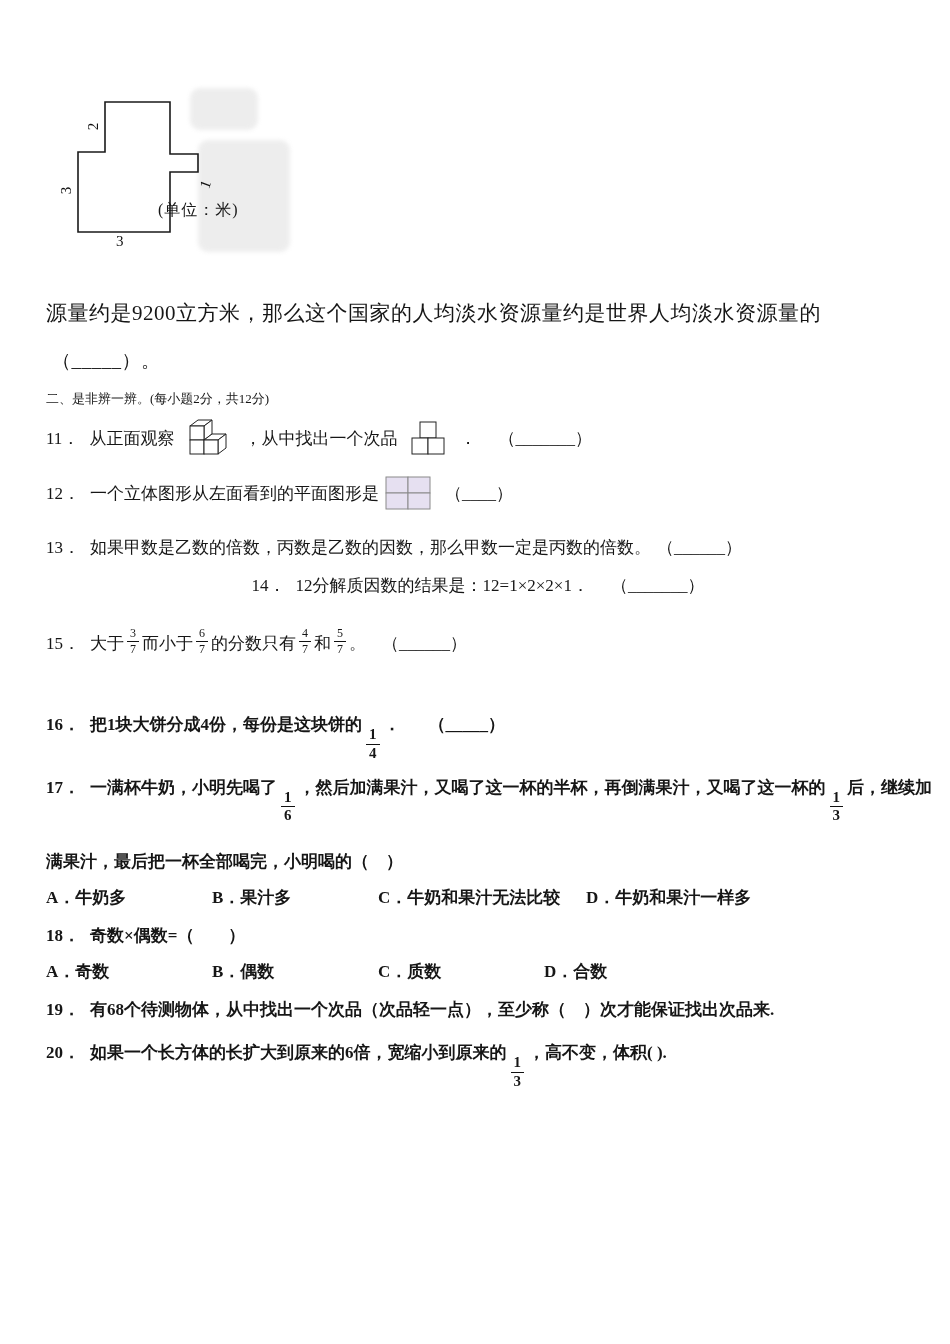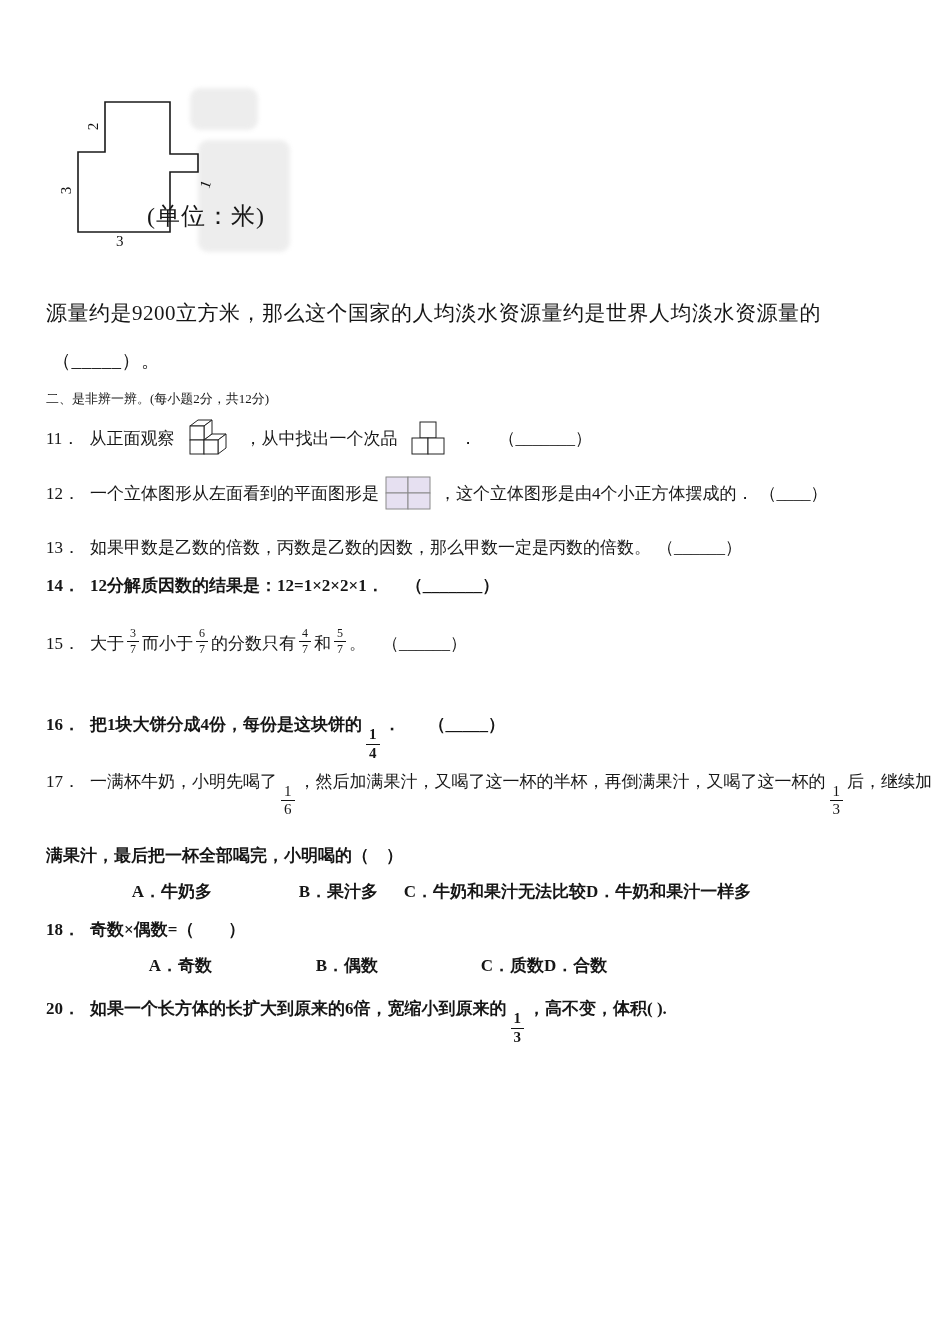--- a/index.html
+++ b/index.html
@@ -11,44 +11,44 @@
   .fig-wrap{position:relative;margin:94px 0 0 24px;width:330px;height:160px;}
   .wm{position:absolute;background:#c9c9c9;opacity:.32;border-radius:10px;filter:blur(2px);}
   .wm1{left:120px;top:-6px;width:68px;height:42px;}
   .wm2{left:128px;top:46px;width:92px;height:112px;}
   .poly{position:absolute;left:0;top:0;}
   .fl{position:absolute;font-size:15px;color:#111;}
   .fl-2{left:20px;top:24px;transform:rotate(-90deg);}
   .fl-3l{left:-7px;top:88px;transform:rotate(-90deg);}
   .fl-1{left:132px;top:82px;transform:rotate(-70deg);}
   .fl-3b{left:46px;top:139px;}
-  .unit{position:absolute;left:77px;top:106px;font-size:24px;letter-spacing:1px;}
+  .unit{position:absolute;left:88px;top:106px;font-size:16px;letter-spacing:1px;}
 
   
   .q10{margin-top:46px;font-size:21px;letter-spacing:.5px;line-height:1.3;}
   .q10 p{white-space:nowrap;}
   .q10-l2{margin-top:36px;}
   .q10-l3{margin-top:22px;font-size:19px;margin-left:6px;}
   .qn{margin-right:10px;}
 
   
   .sec{margin-top:16px;font-size:13px;}
   .row{display:flex;align-items:center;font-size:17px;}
   .qline{font-size:17px;}
   .q11{margin-top:10px;}
   .q12{margin-top:16px;}
   .q13{margin-top:24px;}
-  .q14{margin-top:15px;font-weight:bold;}
+  .q14{margin-top:15px;font-weight:normal;text-align:center;}
   .q15{margin-top:30px;}
   .q16{margin-top:58px;font-weight:bold;}
   .sec3{margin-top:28px;}
-  .q17l1{margin-top:8px;font-weight:normal;white-space:nowrap;}
+  .q17l1{margin-top:14px;font-weight:bold;white-space:nowrap;}
   .q17l2{margin-top:26px;font-weight:bold;}
   .opts{margin-top:13px;font-size:17px;font-weight:bold;}
-  .opts span{display:inline-block;width:166px;text-align:right;}
+  .opts span{display:inline-block;width:166px;}
   .opts span:last-child{width:auto;}
   .opts.wide3 span:nth-child(3){width:208px;}
   .q18{margin-top:15px;font-weight:bold;}
   .q19{margin-top:15px;font-weight:bold;}
   .q20{margin-top:20px;font-weight:bold;}
 
   .gap6{margin-left:6px;}
   .gap16{margin-left:16px;}
   .gap22{margin-left:22px;}
   .gap28{margin-left:28px;}
@@ -117,21 +117,20 @@
     <span class="qn">12．</span>
     <span>一个立体图形从左面看到的平面图形是</span>
     <svg class="figinline" width="48" height="36" viewBox="0 0 48 36">
       <g fill="#e6e0f1" stroke="#8a8a8a" stroke-width="1">
         <rect x="1" y="1" width="22" height="16"></rect>
         <rect x="23" y="1" width="22" height="16"></rect>
         <rect x="1" y="17" width="22" height="16"></rect>
         <rect x="23" y="17" width="22" height="16"></rect>
       </g>
     </svg>
-    <span>，这个立体图形是由4个小正方体摆成的．</span>
     <span class="gap6">（____）</span>
   </div>
 
   <p class="qline q13">
     <span class="qn">13．</span><span>如果甲数是乙数的倍数，丙数是乙数的因数，那么甲数一定是丙数的倍数。</span><span class="gap6">（______）</span>
   </p>
 
   <p class="qline q14">
     <span class="qn">14．</span><span>12分解质因数的结果是：12=1×2×2×1．</span><span class="gap22">（_______）</span>
   </p>
@@ -174,20 +173,23 @@
     <span>A．牛奶多</span><span>B．果汁多</span><span>C．牛奶和果汁无法比较</span><span>D．牛奶和果汁一样多</span>
   </p>
 
   <p class="qline q18">
     <span class="qn">18．</span><span>奇数×偶数=（　　）</span>
   </p>
   <p class="opts">
     <span>A．奇数</span><span>B．偶数</span><span>C．质数</span><span>D．合数</span>
   </p>
 
+  <p class="qline q19">
+    <span class="qn">19．</span><span>有68个待测物体，从中找出一个次品（次品轻一点），至少称（　）次才能保证找出次品来.</span>
+  </p>
 
   <p class="qline q20">
     <span class="qn">20．</span><span>如果一个长方体的长扩大到原来的6倍，宽缩小到原来的</span><span class="frac big">
         <span class="fn">1</span>
         <span class="fd">3</span>
       </span><span>，高不变，体积( ).</span>
   </p>
 
 </div>
 

